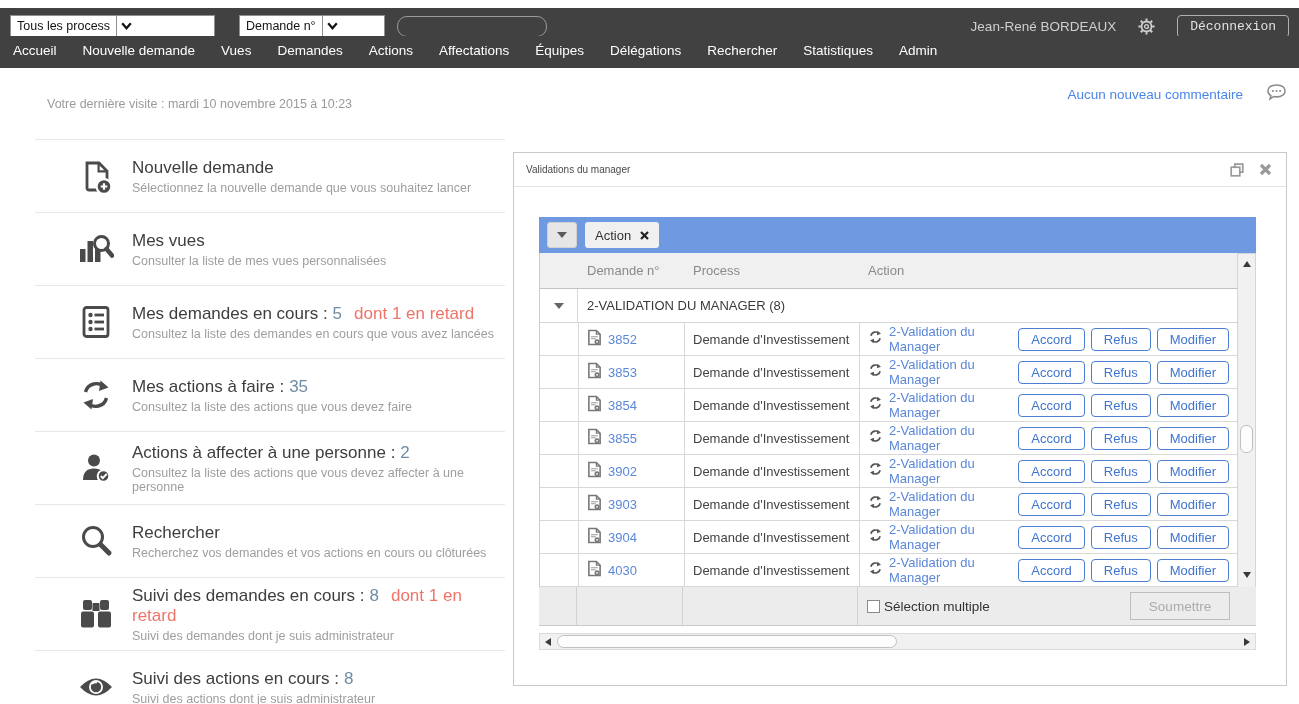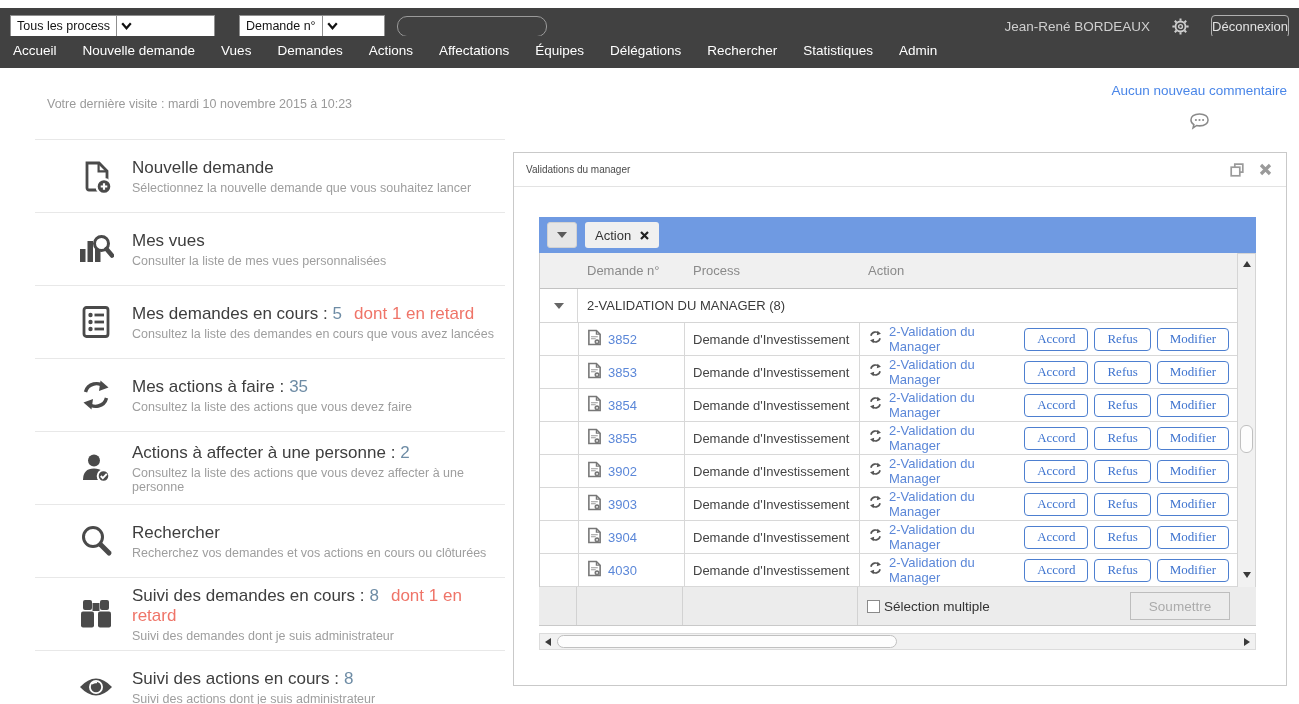--- a/index.html
+++ b/index.html
@@ -9,28 +9,28 @@
   .topbar { position:absolute; left:0; top:8px; width:1299px; height:36px; background:#414141; display:flex; align-items:center; padding:0 10px; }
   .tb-select { display:flex; align-items:stretch; height:23px; background:#fff; border:1px solid #8f8f8f; cursor:pointer; }
   .tb-select .txt { padding:3px 6px 0 6px; font-size:12.5px; color:#141414; white-space:nowrap; overflow:hidden; }
   .tb-select .arrowbox { width:20px; border-left:1px solid #8f8f8f; display:flex; align-items:center; justify-content:center; background:#fff; }
   .sel-process { width:205px; }
   .sel-type { width:146px; margin-left:24px; }
   .tb-input { margin-left:12px; width:150px; height:21px; border:1px solid #9a9a9a; border-radius:10px; background:#414141; color:#eee; font-size:12px; padding:0 10px; outline:none; }
   .tb-right { margin-left:auto; display:flex; align-items:center; gap:21px; }
   .tb-user { color:#cfcfcf; font-size:13.5px; }
   .tb-gear { cursor:pointer; display:flex; align-items:center; }
-  .tb-logout { height:23px; background:transparent; border:1px solid #b0b0b0; border-radius:4px; color:#e2e2e2; font-size:13px; padding:0 0; cursor:pointer; font-family:Liberation Sans, sans-serif; }
+  .tb-logout { height:23px; background:transparent; border:1px solid #b0b0b0; border-radius:4px; color:#e2e2e2; font-size:13px; padding:0 12px; cursor:pointer; font-family:Liberation Mono, monospace; }
 
   .navbar { position:absolute; left:0; top:36px; width:1299px; height:32px; background:#414141; display:flex; align-items:center; padding:0 0 4px 0; }
   .nav-item { color:#fff; font-size:13.5px; padding:6px 13px; cursor:pointer; white-space:nowrap; }
 
   
   .last-visit { position:absolute; left:47px; top:97px; font-size:12.5px; color:#9a9a9a; }
-  .comment-link { position:absolute; right:12px; top:83px; display:flex; align-items:center; gap:14px; cursor:pointer;flex-direction:column; }
+  .comment-link { position:absolute; right:12px; top:83px; display:flex; align-items:center; gap:23px; cursor:pointer; }
   .comment-link .cl-text { color:#4a86e8; font-size:13.5px; }
 
   
   .menu { position:absolute; left:35px; top:139px; width:470px; }
   .menu-item { height:73px; border-top:1px solid #e8e8e8; display:flex; align-items:center; cursor:pointer; }
   .menu-icon { width:46px; margin-left:38px; margin-right:13px; display:flex; align-items:center; justify-content:center; flex:none; }
   .menu-text { display:flex; flex-direction:column; gap:3px; }
   .menu-title { font-size:17px; color:#3e3e3e; }
   .menu-title .count { color:#6e8ca5; margin-left:5px; }
   .menu-title .alert { color:#ef7468; margin-left:12px; }
@@ -64,21 +64,21 @@
 
   .trow { height:33px; border-bottom:1px solid #d8d8d8; display:flex; align-items:stretch; background:#fff; }
   .trow .c { display:flex; align-items:center; }
   .trow .c0 { width:38px; }
   .trow .c1 { width:106px; border-left:1px solid #d8d8d8; padding-left:8px; gap:6px; }
   .trow .c2 { width:175px; border-left:1px solid #d8d8d8; padding-left:8px; }
   .trow .c3 { flex:1; border-left:1px solid #d8d8d8; padding-left:8px; gap:6px; }
   .rlink { color:#5b87d8; font-size:13px; text-decoration:none; cursor:pointer; }
   .ptext { color:#444; font-size:13px; }
   .btns { margin-left:auto; margin-right:8px; display:flex; gap:6px; }
-  .rbtn { background:#fff; border:1px solid #4d7fd0; border-radius:4px; color:#3f74cf; font-size:13px; height:23px; padding:0 12px; cursor:pointer; font-family:Liberation Serif, serif; }
+  .rbtn { background:#fff; border:1px solid #4d7fd0; border-radius:4px; color:#3f74cf; font-size:13px; height:23px; padding:0 12px; cursor:pointer; font-family:Liberation Sans, sans-serif; }
 
   .tfoot { height:39px; background:#ececec; border-bottom:1px solid #c9c9c9; display:flex; align-items:center; width:717px; }
   .tfoot .f0 { width:38px; border-right:1px solid #d2d2d2; align-self:stretch; }
   .tfoot .f1 { width:106px; border-right:1px solid #d2d2d2; align-self:stretch; }
   .tfoot .f2 { width:175px; border-right:1px solid #d2d2d2; align-self:stretch; }
   .tfoot .f3 { flex:1; display:flex; align-items:center; padding-left:9px; }
   .cbox { width:13px; height:13px; background:#fff; border:1px solid #8a8a8a; cursor:pointer; flex:none; }
   .cbox-label { font-size:13.5px; color:#333; margin-left:4px; }
   .submit-btn { margin-left:auto; margin-right:26px; width:100px; height:28px; background:transparent; border:1px solid #bdbdbd; border-radius:0; color:#ababab; font-size:13.5px; cursor:default; font-family:inherit; }
 

